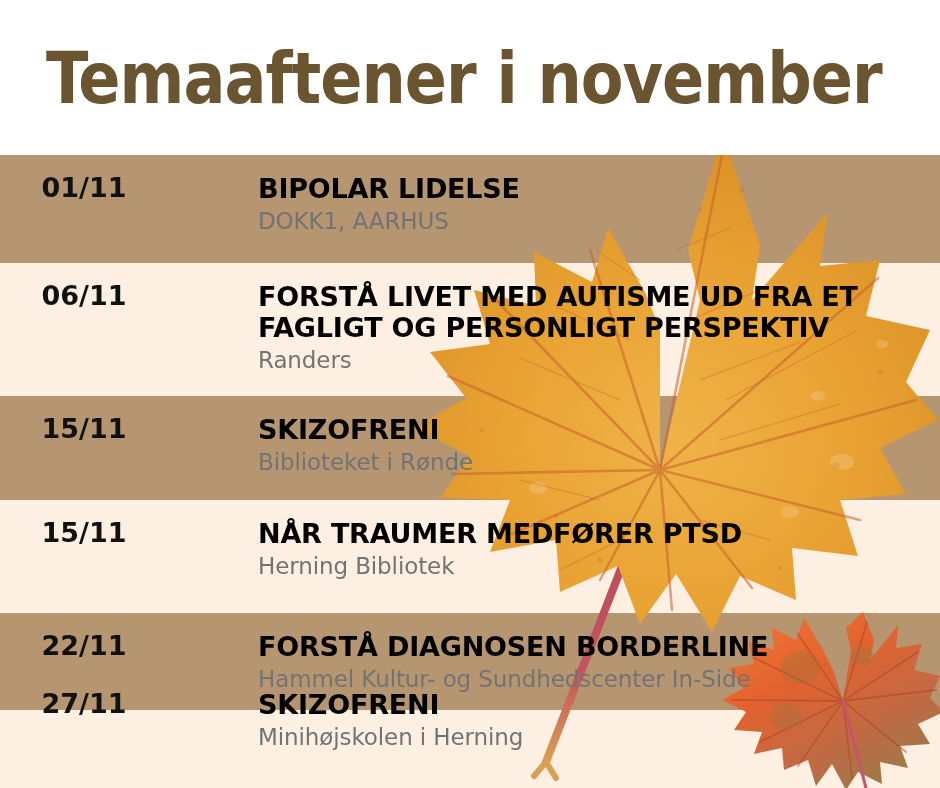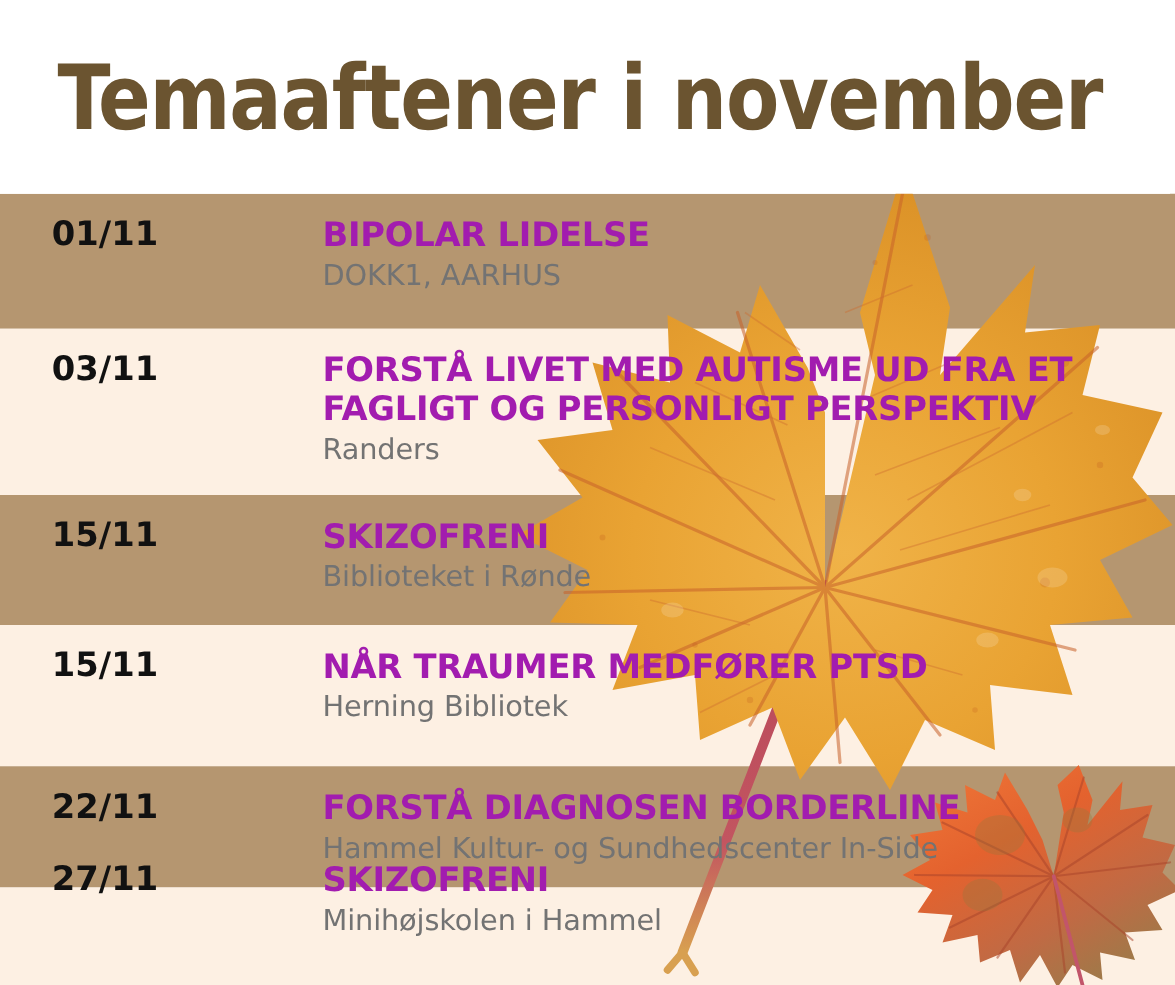--- a/index.html
+++ b/index.html
@@ -79,21 +79,21 @@
     line-height:30px;
     color:#111111;
     letter-spacing:0px;
   }
   .row-body{flex:1 1 auto;padding-left:62px;box-sizing:border-box;}
   .row-title{
     font-family:"DejaVu Sans","Liberation Sans", sans-serif;
     font-weight:700;
     font-size:27px;
     line-height:31px;
-    color:#a21caf;
+    color:#000000;
     letter-spacing:-0.2px;
     white-space:pre-line;
   }
   .row-venue{
     font-family:"DejaVu Sans","Liberation Sans", sans-serif;
     font-weight:400;
     font-size:23px;
     line-height:28px;
     color:#737373;
     margin-top:3px;
@@ -237,21 +237,21 @@
 
   <div id="text-layer">
       <div class="row" style="top: 18px;">
         <div class="row-date">01/11</div>
         <div class="row-body">
           <div class="row-title">BIPOLAR LIDELSE</div>
           <div class="row-venue">DOKK1, AARHUS</div>
         </div>
       </div>
       <div class="row" style="top: 126px;">
-        <div class="row-date">03/11</div>
+        <div class="row-date">06/11</div>
         <div class="row-body">
           <div class="row-title">FORSTÅ LIVET MED AUTISME UD FRA ET
 FAGLIGT OG PERSONLIGT PERSPEKTIV</div>
           <div class="row-venue">Randers</div>
         </div>
       </div>
       <div class="row" style="top: 259px;">
         <div class="row-date">15/11</div>
         <div class="row-body">
           <div class="row-title">SKIZOFRENI</div>
@@ -269,18 +269,18 @@
         <div class="row-date">22/11</div>
         <div class="row-body">
           <div class="row-title">FORSTÅ DIAGNOSEN BORDERLINE</div>
           <div class="row-venue">Hammel Kultur- og Sundhedscenter In-Side</div>
         </div>
       </div>
       <div class="row" style="top: 534px;">
         <div class="row-date">27/11</div>
         <div class="row-body">
           <div class="row-title">SKIZOFRENI</div>
-          <div class="row-venue">Minihøjskolen i Hammel</div>
+          <div class="row-venue">Minihøjskolen i Herning</div>
         </div>
       </div>
     </div>
 
 </div>
 
 </body></html>

